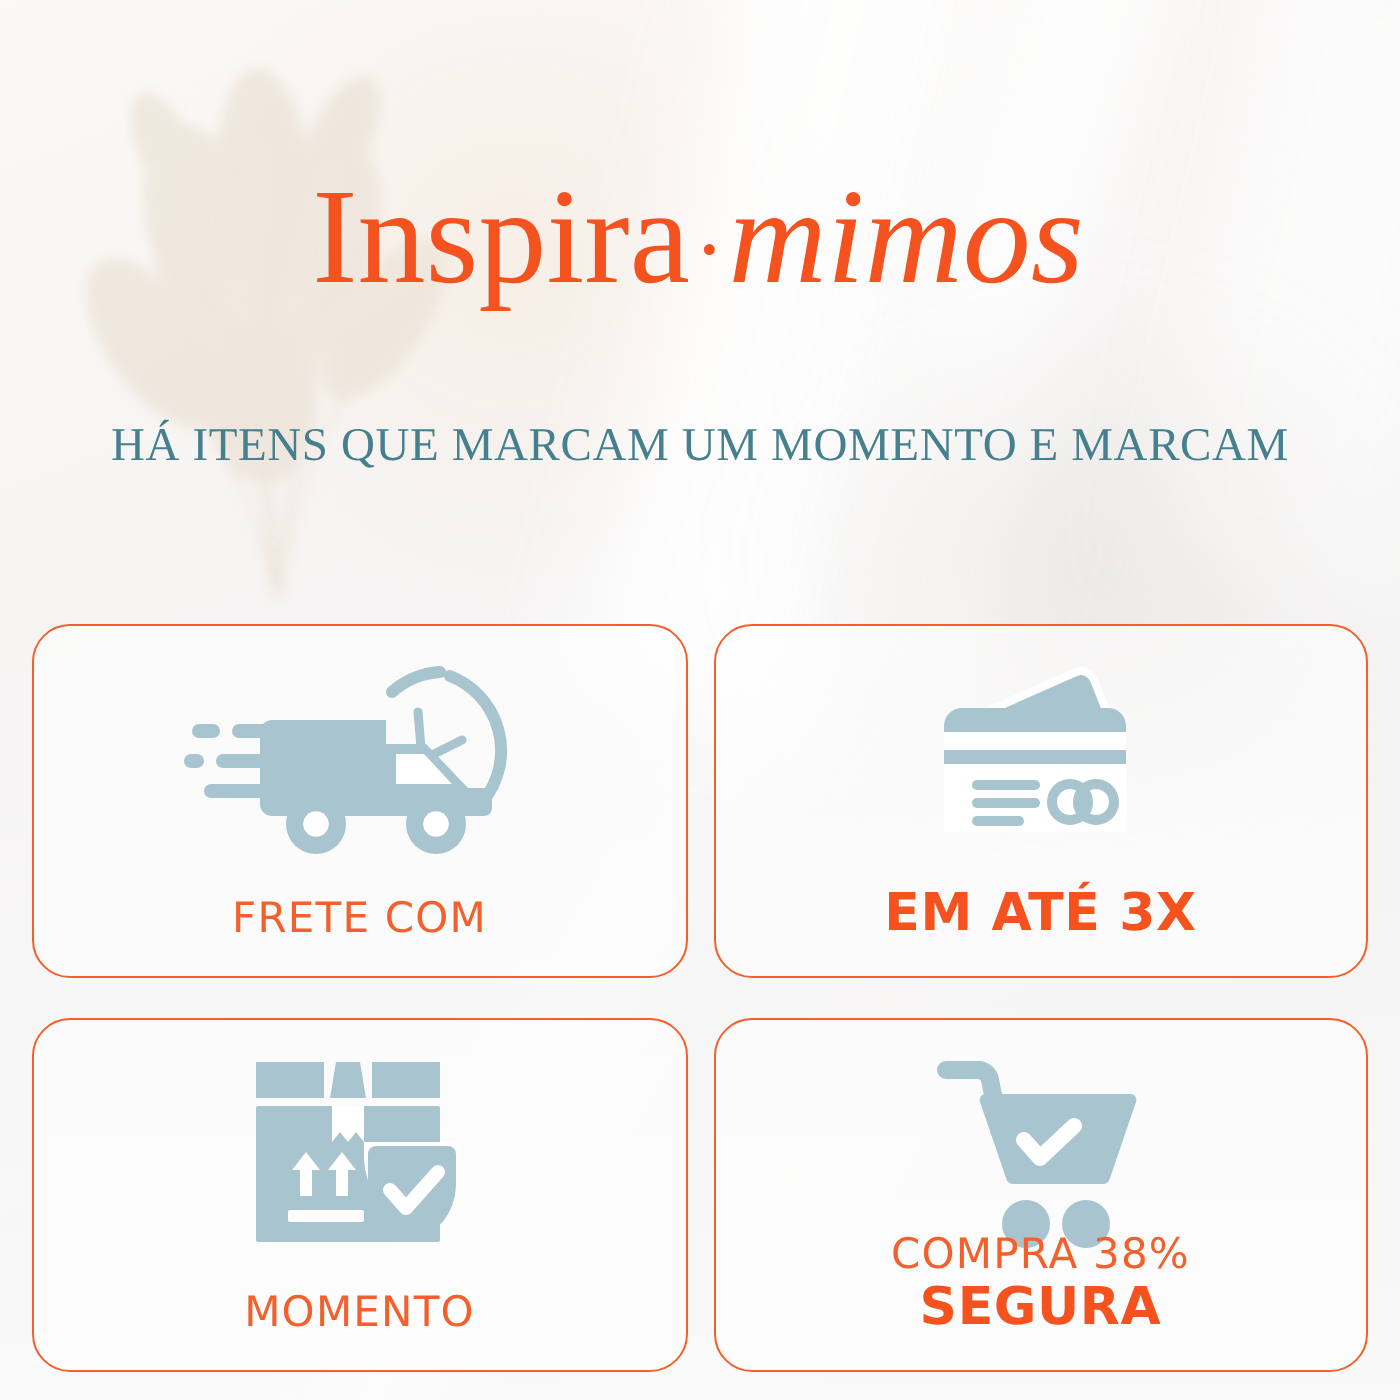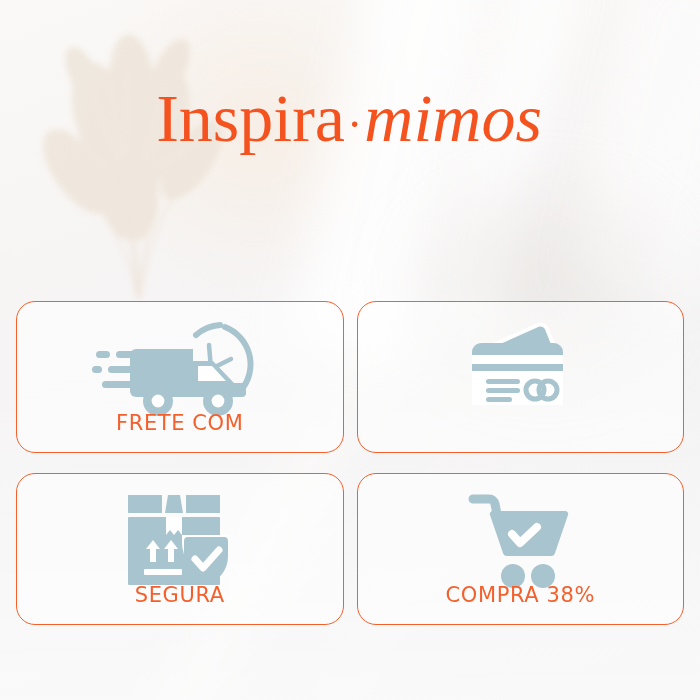--- a/index.html
+++ b/index.html
@@ -43,21 +43,21 @@
   .tagline{
     position:absolute;top:207px;left:50px;width:600px;text-align:center;
     font-family:"Liberation Serif","DejaVu Serif",serif;
     font-size:23.5px;line-height:1.42;letter-spacing:.3px;
     color:#46808F;
   }
   .tagline span{display:block;}
 
   
   .grid{
-    position:absolute;top:301px;left:16px;width:668px;height:324px;
+    position:absolute;top:312px;left:16px;width:668px;height:374px;
     display:grid;grid-template-columns:1fr 1fr;grid-template-rows:1fr 1fr;
     gap:20px 13px;
   }
   .card{
     border:1.6px solid #F4602C;border-radius:19px;
     background:rgba(255,255,255,.55);
     display:flex;flex-direction:column;align-items:center;justify-content:flex-start;
     position:relative;overflow:hidden;
   }
   .card-icon{height:105px;display:flex;align-items:center;justify-content:center;margin-top:14px;}
@@ -113,20 +113,21 @@
       </g>
     </svg>
   </div>
   <div class="bg-vig"></div>
 
   <div class="logo">
     <span class="up">Inspira</span><span class="dot">·</span><span class="it">mimos</span>
   </div>
 
   <div class="tagline">
+    <span>HÁ ITENS QUE MARCAM UM MOMENTO E MARCAM</span>
   </div>
 
   <div class="grid">
 
     <div class="card">
       <div class="card-icon">
         <svg width="176" height="104" viewBox="0 0 176 104" fill="none">
           <g stroke="#A8C4CE" stroke-width="6" stroke-linecap="round" fill="none">
             <path d="M133 10 A40 40 0 0 1 150 72"></path>
             <path d="M104 18 A40 40 0 0 1 128 8"></path>
@@ -177,20 +178,21 @@
             <rect x="26" y="69" width="34" height="5" rx="2.5"></rect>
             <rect x="26" y="78" width="26" height="5" rx="2.5"></rect>
           </g>
           <g stroke="#A8C4CE" stroke-width="5" fill="none">
             <circle cx="75" cy="71" r="9"></circle>
             <circle cx="88" cy="71" r="9"></circle>
           </g>
         </svg>
       </div>
       <div class="card-text">
+        <div class="line2">EM ATÉ 3X</div>
       </div>
     </div>
 
     <div class="card">
       <div class="card-icon">
         <svg width="116" height="104" viewBox="0 0 116 104" fill="none">
           <g fill="#A8C4CE">
             <path d="M6 6 h34 v18 h-34 z"></path>
             <path d="M46 6 h12 l3 18 h-18 z"></path>
             <path d="M64 6 h34 v18 h-34 z"></path>
@@ -201,35 +203,36 @@
             <path d="M24 60 l7 -9 l7 9 h-4 v13 h-6 v-13 z"></path>
             <path d="M42 60 l7 -9 l7 9 h-4 v13 h-6 v-13 z"></path>
             <rect x="22" y="80" width="38" height="6" rx="1"></rect>
           </g>
           <path d="M60 46 h48 v8 a34 34 0 0 1 -24 32 a34 34 0 0 1 -24 -32 z" fill="#FFFFFF"></path>
           <path d="M66 48 h36 a4 4 0 0 1 4 4 v16 a30 30 0 0 1 -22 28 a30 30 0 0 1 -22 -28 v-16 a4 4 0 0 1 4 -4 z" fill="#A8C4CE"></path>
           <path d="M73 70 l8 9 l16 -18" stroke="#FFFFFF" stroke-width="7" stroke-linecap="round" stroke-linejoin="round" fill="none"></path>
         </svg>
       </div>
       <div class="card-text">
-        <div class="line1">SEGURA</div>
+        <div class="line1">MOMENTO</div>
       </div>
     </div>
 
     <div class="card">
       <div class="card-icon">
         <svg width="106" height="100" viewBox="0 0 106 100" fill="none">
           <path d="M6 8 h16 a6 6 0 0 1 6 5 l2 10" stroke="#A8C4CE" stroke-width="9" stroke-linecap="round" stroke-linejoin="round" fill="none"></path>
           <path d="M26 20 h72 a3 3 0 0 1 3 4 l-13 38 a4 4 0 0 1 -4 3 h-44 a4 4 0 0 1 -4 -3 l-13 -38 a3 3 0 0 1 3 -4 z" fill="#A8C4CE"></path>
           <path d="M45 43 l8 9 l17 -16" stroke="#FFFFFF" stroke-width="8" stroke-linecap="round" stroke-linejoin="round" fill="none"></path>
           <g fill="#A8C4CE">
             <circle cx="46" cy="85" r="12"></circle>
             <circle cx="76" cy="85" r="12"></circle>
           </g>
         </svg>
       </div>
       <div class="card-text">
         <div class="line1">COMPRA 38%</div>
+        <div class="line2">SEGURA</div>
       </div>
     </div>
 
   </div>
 </div>
 
 </body></html>

